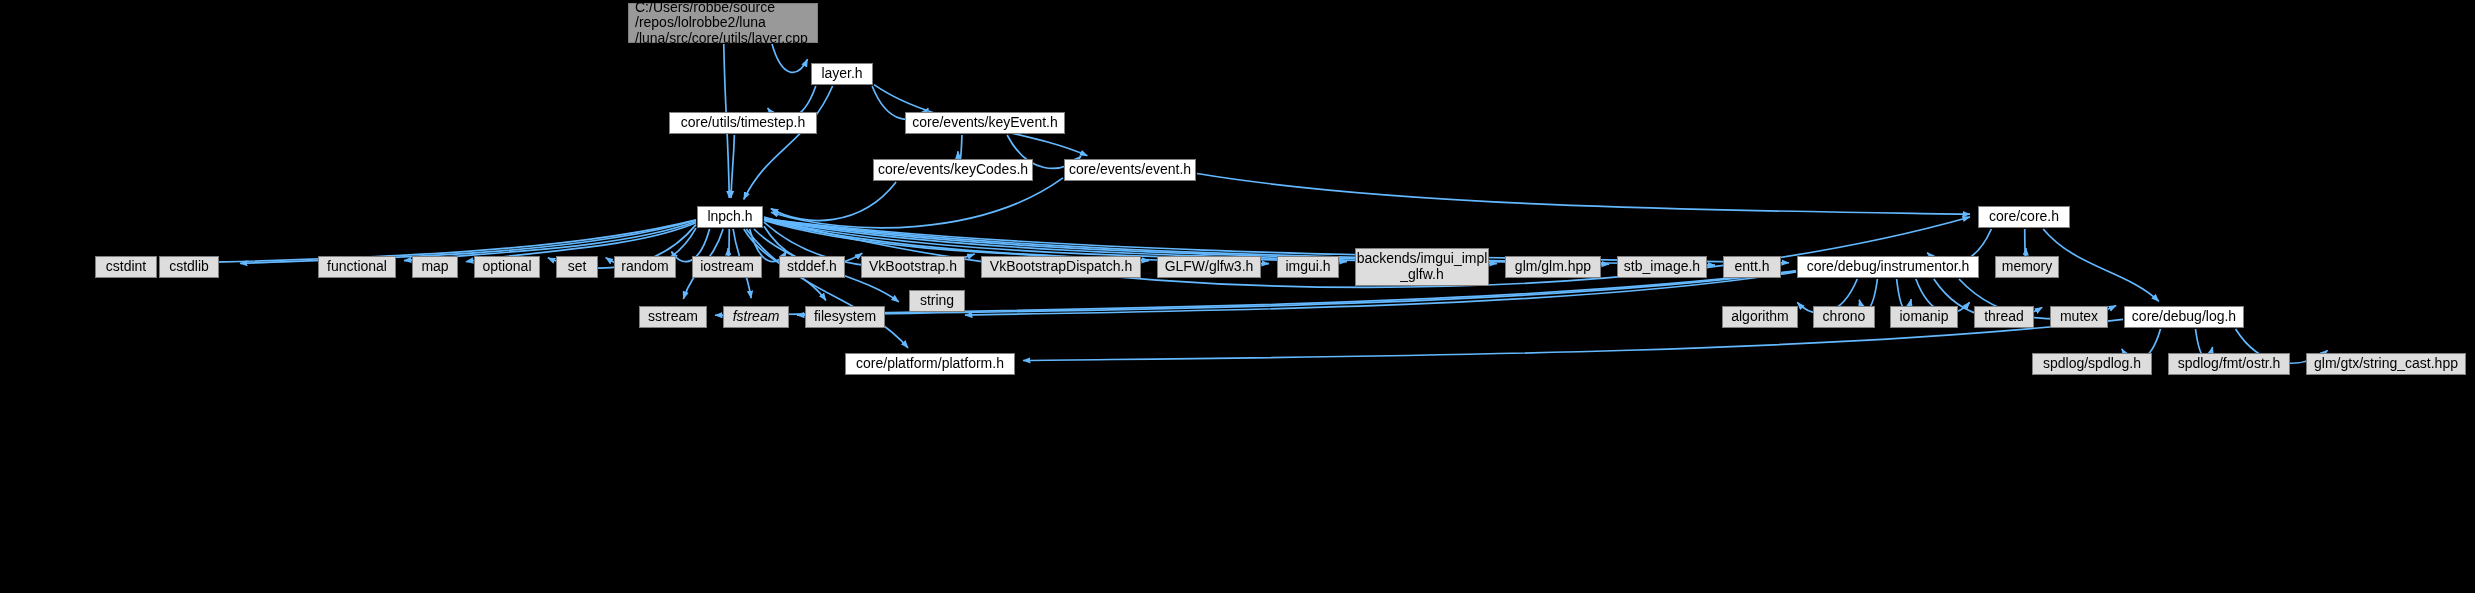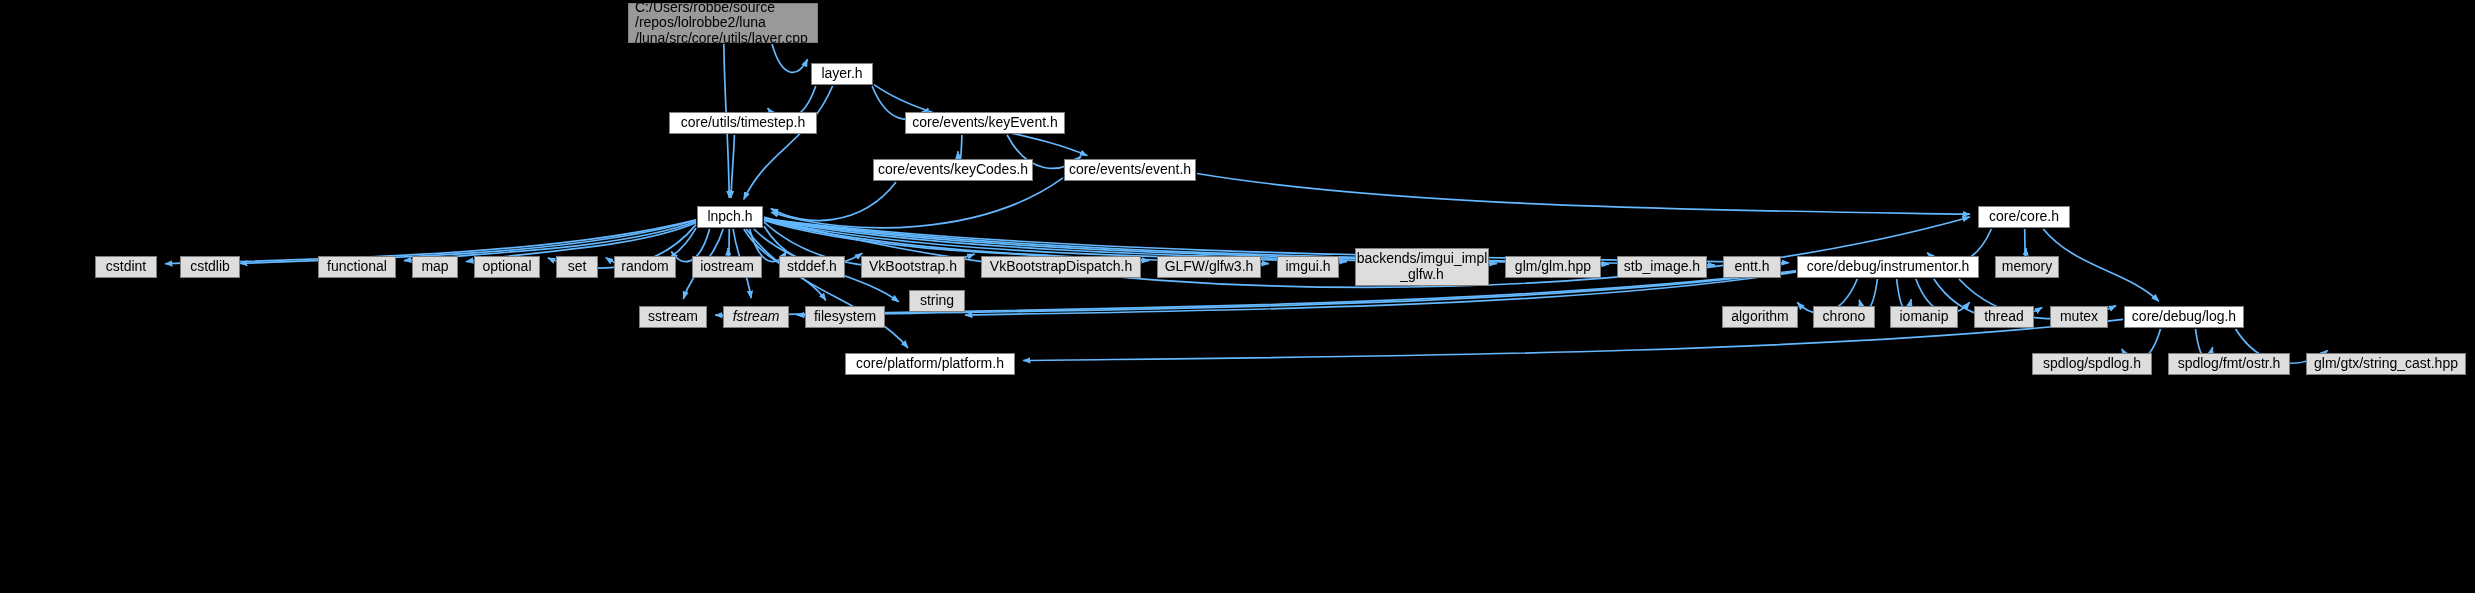--- a/index.html
+++ b/index.html
@@ -125,21 +125,21 @@
 /repos/lolrobbe2/luna
 /luna/src/core/utils/layer.cpp</span></div>
       <div class="node node-local" style="left: 811px; top: 63px; width: 62px; height: 22px;"><span class="node-label">layer.h</span></div>
       <div class="node node-local" style="left: 661px; top: 112px; width: 148px; height: 22px; margin-left: 8px;"><span class="node-label">core/utils/timestep.h</span></div>
       <div class="node node-local" style="left: 885px; top: 112px; width: 160px; height: 22px; margin-left: 20px;"><span class="node-label">core/events/keyEvent.h</span></div>
       <div class="node node-local" style="left: 873px; top: 159px; width: 160px; height: 22px;"><span class="node-label">core/events/keyCodes.h</span></div>
       <div class="node node-local" style="left: 1064px; top: 159px; width: 132px; height: 22px;"><span class="node-label">core/events/event.h</span></div>
       <div class="node node-local" style="left: 697px; top: 206px; width: 66px; height: 22px;"><span class="node-label">lnpch.h</span></div>
       <div class="node node-local" style="left: 1978px; top: 206px; width: 92px; height: 22px;"><span class="node-label">core/core.h</span></div>
       <div class="node node-lib" style="left: 95px; top: 256px; width: 62px; height: 22px;"><span class="node-label">cstdint</span></div>
-      <div class="node node-lib" style="left: 180px; top: 256px; width: 60px; height: 22px;"><span class="node-label">cstdlib</span></div>
+      <div class="node node-lib" style="left: 159px; top: 256px; width: 60px; height: 22px;"><span class="node-label">cstdlib</span></div>
       <div class="node node-lib" style="left: 318px; top: 256px; width: 78px; height: 22px;"><span class="node-label">functional</span></div>
       <div class="node node-lib" style="left: 412px; top: 256px; width: 46px; height: 22px;"><span class="node-label">map</span></div>
       <div class="node node-lib" style="left: 474px; top: 256px; width: 66px; height: 22px;"><span class="node-label">optional</span></div>
       <div class="node node-lib" style="left: 556px; top: 256px; width: 42px; height: 22px;"><span class="node-label">set</span></div>
       <div class="node node-lib" style="left: 614px; top: 256px; width: 62px; height: 22px;"><span class="node-label">random</span></div>
       <div class="node node-lib" style="left: 692px; top: 256px; width: 70px; height: 22px;"><span class="node-label">iostream</span></div>
       <div class="node node-lib" style="left: 779px; top: 256px; width: 66px; height: 22px;"><span class="node-label">stddef.h</span></div>
       <div class="node node-lib" style="left: 861px; top: 256px; width: 104px; height: 22px;"><span class="node-label">VkBootstrap.h</span></div>
       <div class="node node-lib" style="left: 981px; top: 256px; width: 160px; height: 22px;"><span class="node-label">VkBootstrapDispatch.h</span></div>
       <div class="node node-lib" style="left: 1157px; top: 256px; width: 104px; height: 22px;"><span class="node-label">GLFW/glfw3.h</span></div>

